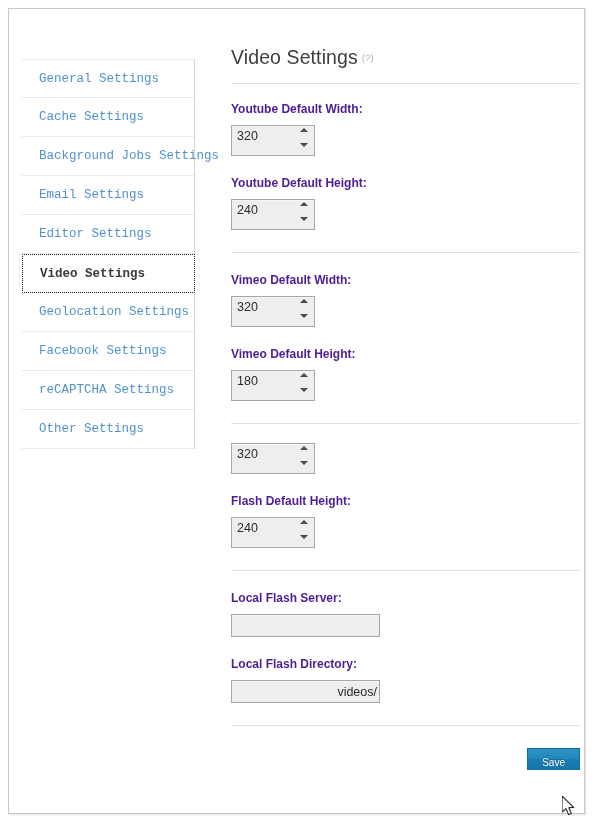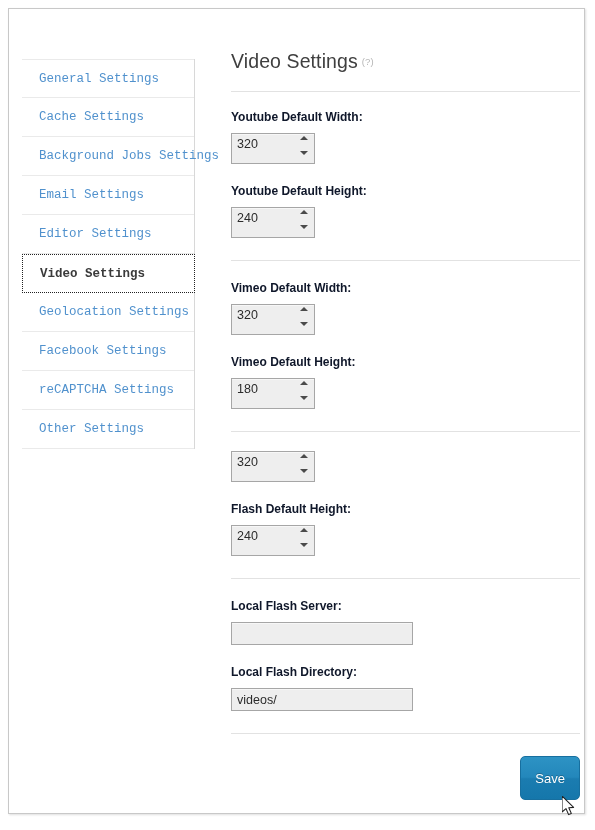--- a/index.html
+++ b/index.html
@@ -76,21 +76,21 @@
     left: 222px;
     top: 36px;
     width: 349px;
   }
   .page-title {
     font-size: 19.5px;
     color: #3f3f3f;
     font-weight: normal;
     margin: 0;
     padding: 0;
-    line-height: 32px;
+    line-height: 24px;
     letter-spacing: 0.1px;
   }
   .page-title .help {
     font-size: 9.5px;
     color: #b5b5b5;
     vertical-align: 3px;
     margin-left: 4px;
     text-decoration: none;
     cursor: pointer;
   }
@@ -99,21 +99,21 @@
     background: #e2e2e2;
     margin: 13px 0 0 0;
     width: 349px;
   }
   .group { margin-top: 19px; }
   .group.first { margin-top: 17px; }
 
   .field-label {
     font-size: 12px;
     font-weight: bold;
-    color: #0f172a;
+    color: #4c1d95;
     line-height: 16px;
     margin-bottom: 8px;
   }
 
   .num-input {
     position: relative;
     width: 84px;
     height: 31px;
     background: #eeeeee;
     border: 1px solid #a6a6a6;
@@ -145,57 +145,58 @@
     border-right: 4px solid transparent;
   }
   .spin .up {
     border-bottom: 4px solid #4a4a4a;
   }
   .spin .down {
     border-top: 4px solid #4a4a4a;
   }
 
   .text-input {
-    width: 182px;
+    width: 149px;
     height: 23px;
     background: #eeeeee;
     border: 1px solid #a6a6a6;
     box-sizing: border-box;
     font-size: 12.5px;
     color: #2b2b2b;
     line-height: 21px;
     padding-left: 5px;
     cursor: text;
     box-shadow: inset 0 1px 0 rgba(255,255,255,0.55);
     font-family: "Liberation Sans", sans-serif;
+    text-align: right;
   }
 
   .sep {
     height: 1px;
     background: #e2e2e2;
     width: 349px;
     margin: 22px 0 0 0;
   }
 
   .actions {
     margin-top: 22px;
     width: 349px;
     display: flex;
     justify-content: flex-end;
   }
   .save-btn {
     display: inline-block;
     padding: 0 14px;
-    height: 44px;
+    height: 22px;
     line-height: 27px;
-    font-size: 13px;
+    font-size: 10px;
     color: #ffffff;
     background: linear-gradient(to bottom, #2d93c4 0%, #2387bb 48%, #1b7cb0 52%, #1577ab 100%);
     border: 1px solid #176f9f;
-    border-radius: 5px;
+    border-radius: 0;
     cursor: pointer;
     text-shadow: 0 -1px 0 rgba(0,0,0,0.25);
     box-sizing: border-box;
     font-family: "Liberation Sans", sans-serif;
   }
 
   
   .cursor {
     position: absolute;
     left: 553px;

